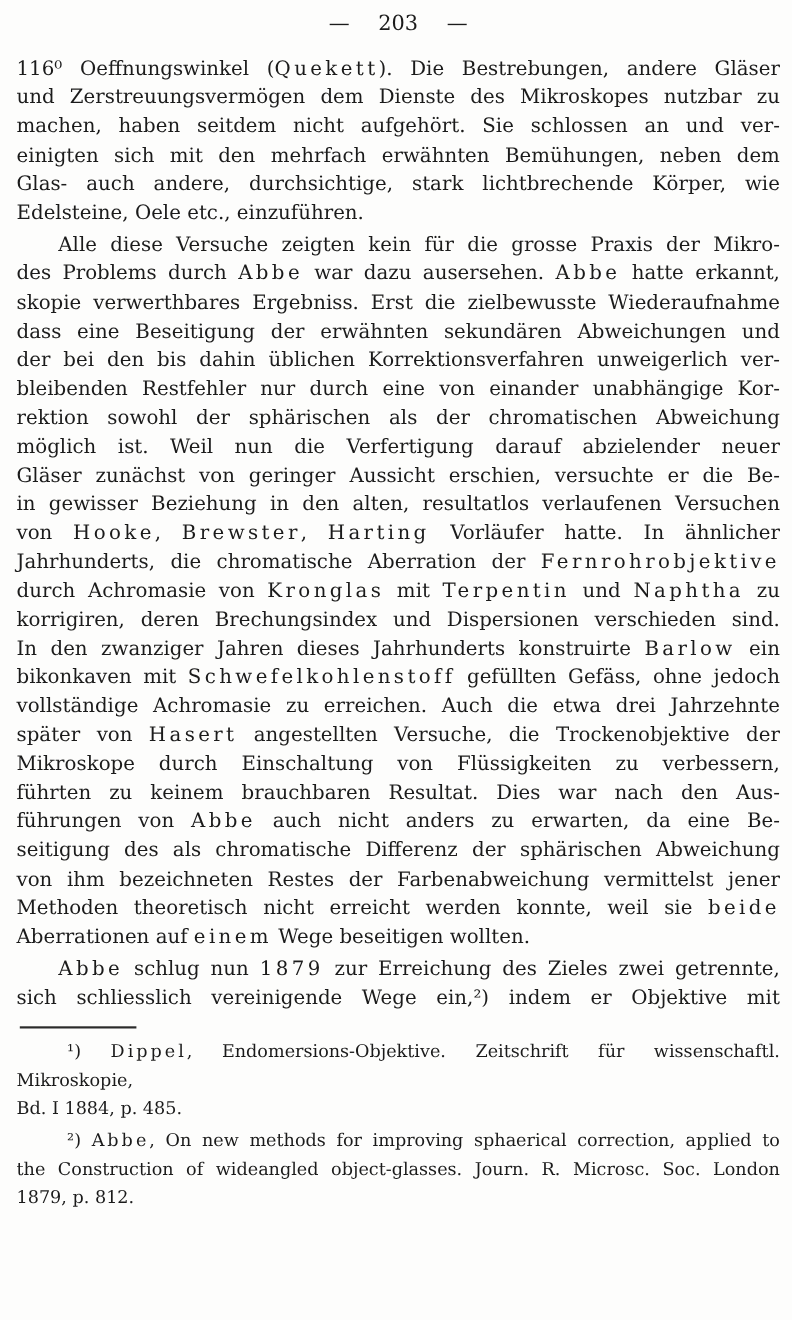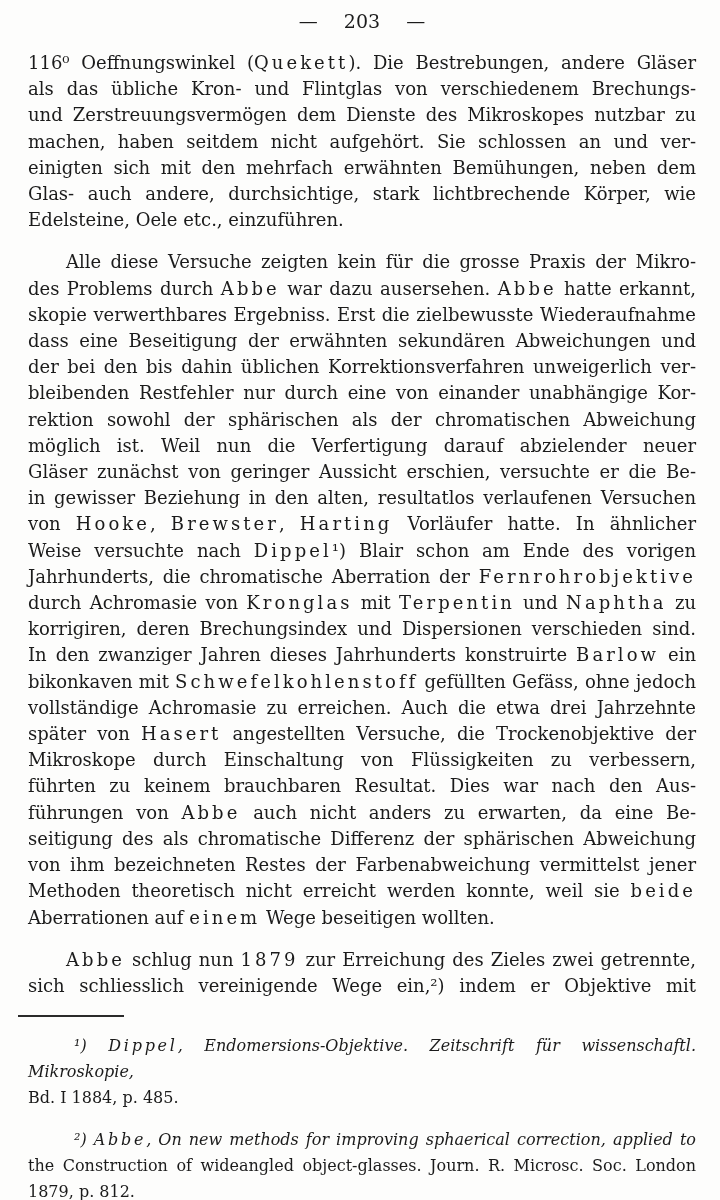--- a/index.html
+++ b/index.html
@@ -23,21 +23,21 @@
     align-items: baseline;
     column-gap: 26px;
     font-size: 19px;
     line-height: 26px;
     margin-bottom: 16px;
   }
   .body-text {
     font-size: 18px;
     line-height: 26.2px;
   }
-  .para { margin: 16px; }
+  .para { margin: 3px; }
   .line {
     text-align: justify;
     text-align-last: justify;
     white-space: normal;
   }
   .line.lastline {
     text-align-last: left;
   }
   .line.firstline-indent {
     text-indent: 38px;
@@ -50,57 +50,54 @@
     border: 0;
     border-top: 2px solid #2a2a2a;
     margin: 12px 0 8px 6px;
   }
   .footnotes {
     font-size: 16px;
     line-height: 26px;
   }
   .footnotes .line.firstline-indent {
     text-indent: 46px;
-    font-style: italic;
   }
 </style>
 </head>
 <body>
 
 <div class="page">
 
   <div class="page-header">
     <span>—</span>
     <span>203</span>
     <span>—</span>
   </div>
 
   <div class="body-text" id="body-text">
       <div class="para">
         <div class="line"><span>116⁰ Oeffnungswinkel (</span><span class="sp">Quekett</span><span>). Die Bestrebungen, andere Gläser</span></div>
-        <div class="line"><span>als das übliche Kron- und Flintglas von verschiedenem Brechungs-</span></div>
         <div class="line"><span>und Zerstreuungsvermögen dem Dienste des Mikroskopes nutzbar zu</span></div>
         <div class="line"><span>machen, haben seitdem nicht aufgehört. Sie schlossen an und ver-</span></div>
         <div class="line"><span>einigten sich mit den mehrfach erwähnten Bemühungen, neben dem</span></div>
         <div class="line"><span>Glas- auch andere, durchsichtige, stark lichtbrechende Körper, wie</span></div>
         <div class="line lastline"><span>Edelsteine, Oele etc., einzuführen.</span></div>
       </div>
       <div class="para">
         <div class="line firstline-indent"><span>Alle diese Versuche zeigten kein für die grosse Praxis der Mikro-</span></div>
         <div class="line"><span>des Problems durch </span><span class="sp">Abbe</span><span> war dazu ausersehen. </span><span class="sp">Abbe</span><span> hatte erkannt,</span></div>
         <div class="line"><span>skopie verwerthbares Ergebniss. Erst die zielbewusste Wiederaufnahme</span></div>
         <div class="line"><span>dass eine Beseitigung der erwähnten sekundären Abweichungen und</span></div>
         <div class="line"><span>der bei den bis dahin üblichen Korrektionsverfahren unweigerlich ver-</span></div>
         <div class="line"><span>bleibenden Restfehler nur durch eine von einander unabhängige Kor-</span></div>
         <div class="line"><span>rektion sowohl der sphärischen als der chromatischen Abweichung</span></div>
         <div class="line"><span>möglich ist. Weil nun die Verfertigung darauf abzielender neuer</span></div>
         <div class="line"><span>Gläser zunächst von geringer Aussicht erschien, versuchte er die Be-</span></div>
         <div class="line"><span>in gewisser Beziehung in den alten, resultatlos verlaufenen Versuchen</span></div>
         <div class="line"><span>von </span><span class="sp">Hooke</span><span>, </span><span class="sp">Brewster</span><span>, </span><span class="sp">Harting</span><span> Vorläufer hatte. In ähnlicher</span></div>
-        <div class="line"><span>Weise versuchte nach </span><span class="sp">Dippel</span><span>¹) Blair schon am Ende des vorigen</span></div>
         <div class="line"><span>Jahrhunderts, die chromatische Aberration der </span><span class="sp">Fernrohrobjektive</span></div>
         <div class="line"><span>durch Achromasie von </span><span class="sp">Kronglas</span><span> mit </span><span class="sp">Terpentin</span><span> und </span><span class="sp">Naphtha</span><span> zu</span></div>
         <div class="line"><span>korrigiren, deren Brechungsindex und Dispersionen verschieden sind.</span></div>
         <div class="line"><span>In den zwanziger Jahren dieses Jahrhunderts konstruirte </span><span class="sp">Barlow</span><span> ein</span></div>
         <div class="line"><span>bikonkaven mit </span><span class="sp">Schwefelkohlenstoff</span><span> gefüllten Gefäss, ohne jedoch</span></div>
         <div class="line"><span>vollständige Achromasie zu erreichen. Auch die etwa drei Jahrzehnte</span></div>
         <div class="line"><span>später von </span><span class="sp">Hasert</span><span> angestellten Versuche, die Trockenobjektive der</span></div>
         <div class="line"><span>Mikroskope durch Einschaltung von Flüssigkeiten zu verbessern,</span></div>
         <div class="line"><span>führten zu keinem brauchbaren Resultat. Dies war nach den Aus-</span></div>
         <div class="line"><span>führungen von </span><span class="sp">Abbe</span><span> auch nicht anders zu erwarten, da eine Be-</span></div>

